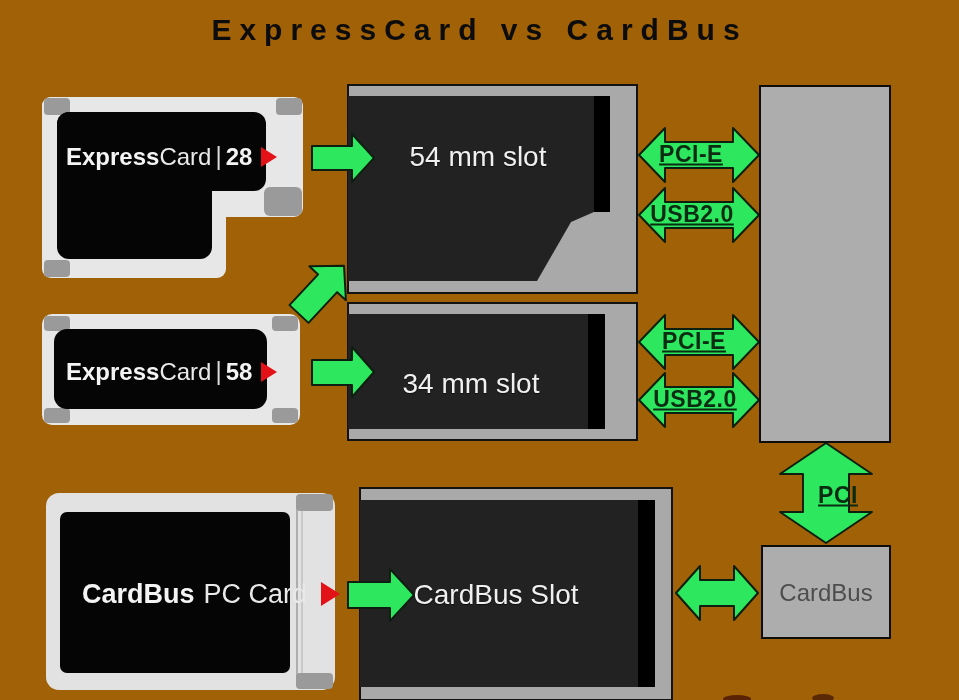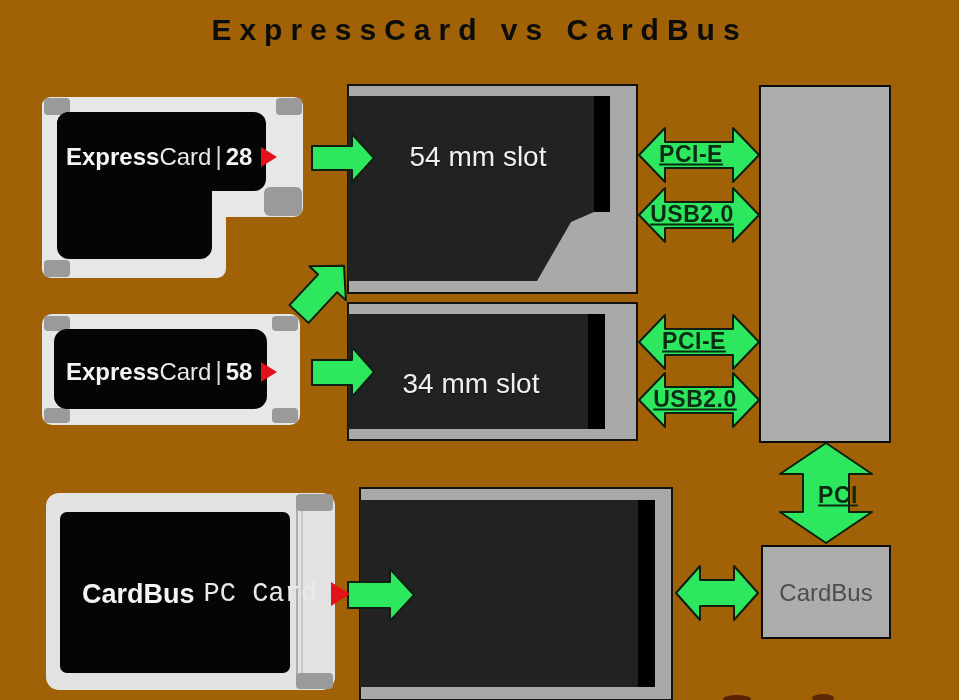--- a/index.html
+++ b/index.html
@@ -14,21 +14,21 @@
   svg.layer{position:absolute;left:0;top:0;}
   
   .card-label{
     position:absolute;display:flex;align-items:center;color:#f4f4f4;
     font-size:24px;white-space:nowrap;
   }
   .card-label .b{font-weight:bold;}
   .card-label .r{font-weight:400;color:#e9e9e9;}
   .card-label .divider{font-weight:300;margin:0 4px;color:#dcdcdc;transform:scaleY(1.05);}
   .card-label.cb{font-size:27px;}
-  .card-label.cb .r{margin-left:9px;font-family:Liberation Mono, monospace;}
+  .card-label.cb .r{margin-left:9px;}
   .tri{display:inline-block;width:0;height:0;margin-left:9px;
     border-top:10px solid transparent;border-bottom:10px solid transparent;
     border-left:16px solid #e31219;}
   .tri.big{border-top-width:12px;border-bottom-width:12px;border-left-width:19px;margin-left:14px;}
   .slot-label{
     position:absolute;transform:translate(-50%,-50%);color:#f0f0f0;
     font-size:28px;white-space:nowrap;text-shadow:0 1px 1px rgba(0,0,0,.6);
   }
   .arrow-label{
     position:absolute;transform:translate(-50%,-50%);color:#0b2c13;
@@ -137,20 +137,21 @@
   </div>
 
   <div class="card-label cb" style="left:82px;top:577px;height:34px;">
     <span class="b">CardBus</span>
       <span class="r">PC Card</span>
     <span class="tri big"></span>
   </div>
 
   <div class="slot-label" style="left:478px;top:157px;">54 mm slot</div>
   <div class="slot-label" style="left:471px;top:372px;margin-top:12px;">34 mm slot</div>
+  <div class="slot-label" style="left:496px;top:595px;">CardBus Slot</div>
 
   <div class="arrow-label" style="left:691px;top:154px;">PCI-E</div>
   <div class="arrow-label" style="left:692px;top:214px;">USB2.0</div>
   <div class="arrow-label" style="left:694px;top:341px;">PCI-E</div>
   <div class="arrow-label" style="left:695px;top:399px;">USB2.0</div>
   <div class="arrow-label" style="left:838px;top:495px;">PCI</div>
 
   <div class="bus-box system-bus">
   </div>
 

